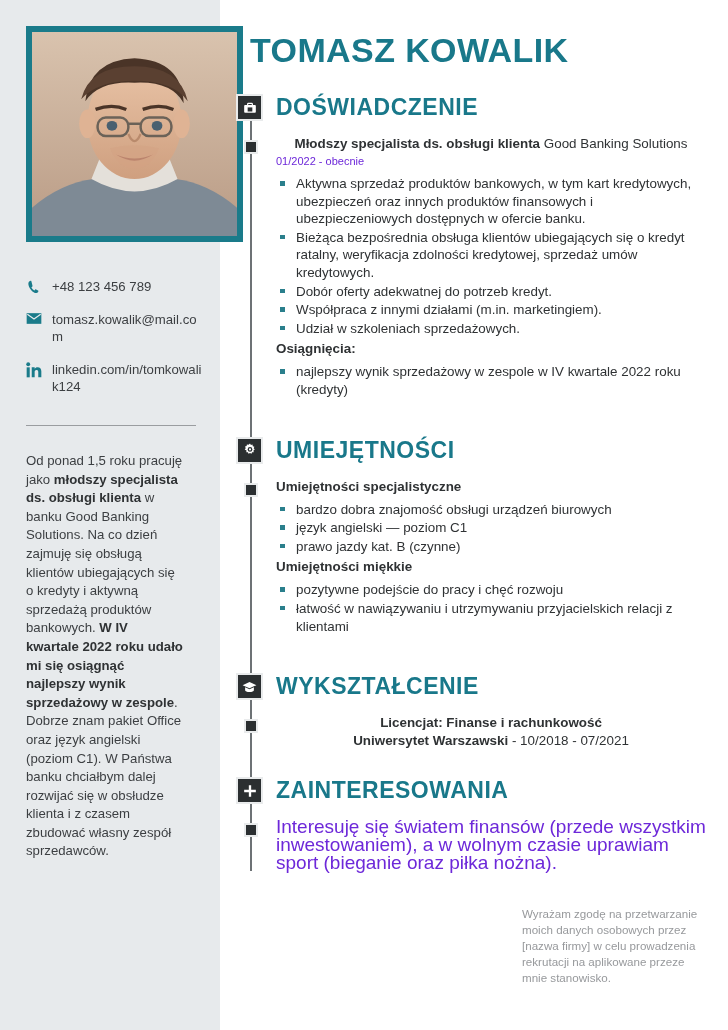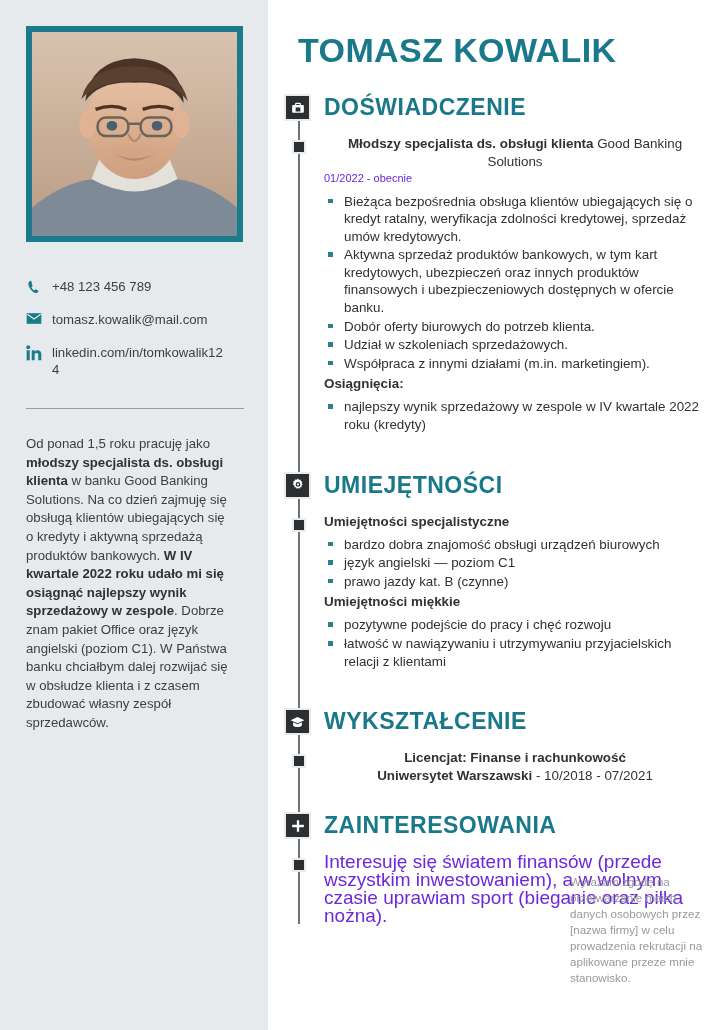--- a/index.html
+++ b/index.html
@@ -11,21 +11,21 @@
   .cv {
     position: relative;
     width: 728px; height: 1030px;
     display: flex;
     background: #ffffff;
     overflow: hidden;
   }
 
   
   .sidebar {
-    width: 268px;
+    width: 220px;
     background: #e7eaec;
     padding: 26px 18px 0 26px;
     display: flex;
     flex-direction: column;
   }
   .photo-frame {
     width: 217px; height: 216px;
     border: 6px solid #1a7b8a;
     background: #cdb9a8;
     overflow: hidden;
@@ -297,25 +297,25 @@
           <span class="sec-title">DOŚWIADCZENIE</span>
         </div>
 
         <div class="entry">
           <div class="entry-title">
             <b>Młodszy specjalista ds. obsługi klienta</b><span> Good Banking Solutions</span>
           </div>
           <div class="entry-date">01/2022 - obecnie</div>
 
           <ul class="bullets">
+            <li>Aktywna sprzedaż produktów bankowych, w tym kart kredytowych, ubezpieczeń oraz innych produktów finansowych i ubezpieczeniowych dostępnych w ofercie banku.</li>
             <li>Bieżąca bezpośrednia obsługa klientów ubiegających się o kredyt ratalny, weryfikacja zdolności kredytowej, sprzedaż umów kredytowych.</li>
-            <li>Aktywna sprzedaż produktów bankowych, w tym kart kredytowych, ubezpieczeń oraz innych produktów finansowych i ubezpieczeniowych dostępnych w ofercie banku.</li>
-            <li>Dobór oferty biurowych do potrzeb klienta.</li>
+            <li>Dobór oferty adekwatnej do potrzeb kredyt.</li>
+            <li>Współpraca z innymi działami (m.in. marketingiem).</li>
             <li>Udział w szkoleniach sprzedażowych.</li>
-            <li>Współpraca z innymi działami (m.in. marketingiem).</li>
           </ul>
 
           <div class="sub-head">Osiągnięcia:</div>
           <ul class="bullets">
             <li>najlepszy wynik sprzedażowy w zespole w IV kwartale 2022 roku (kredyty)</li>
           </ul>
         </div>
       </section>
 
       <div class="gap-lg"></div>

